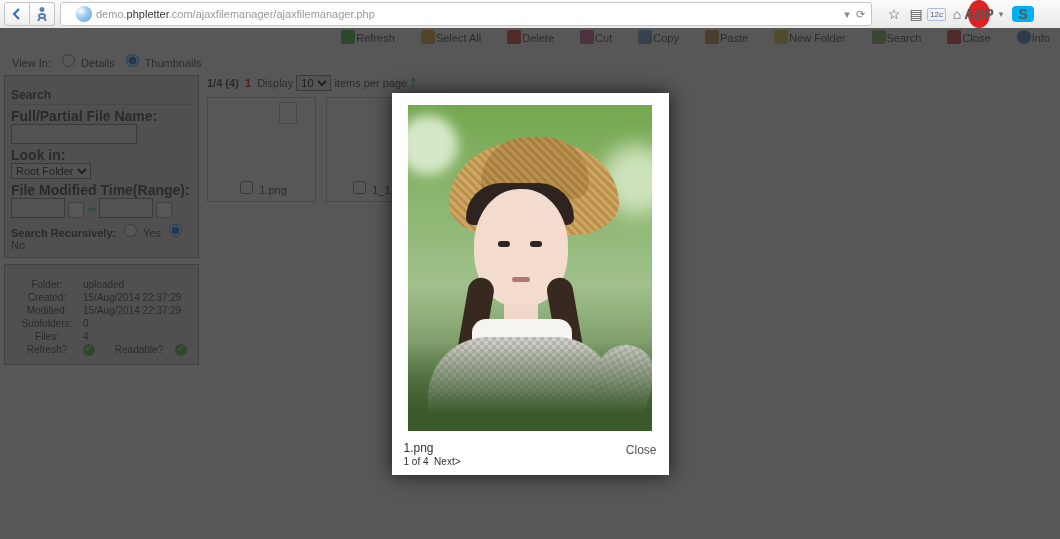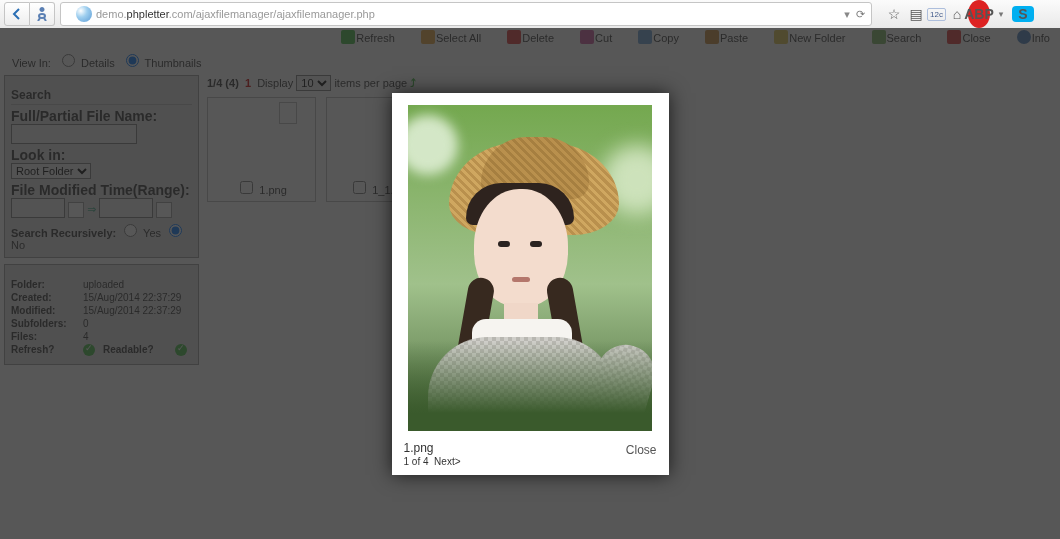--- a/index.html
+++ b/index.html
@@ -35,21 +35,21 @@
   .left{width:195px;margin-left:4px;}
   .panel{border:1px solid #999;background:#dfdfdf;margin-bottom:6px;padding:12px 6px 6px;}
   .panel h3{margin:0 0 3px;font-size:12px;border-bottom:1px solid #bbb;padding-bottom:2px;}
   .panel label{display:block;font-weight:bold;font-size:14px;margin-top:3px;}
   .panel input[type=text]{width:120px;border:1px solid #7a7a7a;background:#eee;height:16px;}
   .panel select{border:1px solid #7a7a7a;background:#eee;font-size:11px;}
   .small-in{width:48px !important;}
   .searchbtn{text-align:right;margin-top:4px;}
   .searchbtn button{border:1px solid #7a7a7a;background:linear-gradient(#fff,#ddd);padding:2px 8px;font-size:11px;font-weight:bold;}
   .info-row{display:flex;font-size:10px;margin:2px 0;}
-  .info-row .k{width:72px;font-weight:bold;}
+  .info-row .k{width:72px;font-weight:normal;text-align:center;}
   .ok-dot{width:12px;height:12px;background:#3fba3f;border-radius:50%;display:inline-block;position:relative;}
   .ok-dot:after{content:"✓";color:#fff;font-size:9px;position:absolute;left:2px;top:-1px;}
   .content{flex:1;padding:0 8px;}
   .pager{font-size:11px;color:#333;margin-bottom:6px;}
   .pager .red{color:#c00;font-weight:bold;}
   .pager select{border:1px solid #7a7a7a;background:#eee;font-size:11px;}
   .thumbs{display:flex;}
   .thumb{width:95px;border:1px solid #bbb;margin-right:10px;text-align:center;padding:4px 6px;font-size:11px;}
   .thumb .img{width:70px;height:70px;margin:0 auto 6px;display:flex;align-items:flex-start;justify-content:flex-end;}
   .thumb .img span{width:16px;height:20px;border:1px solid #bbb;background:#fff;position:relative;}

